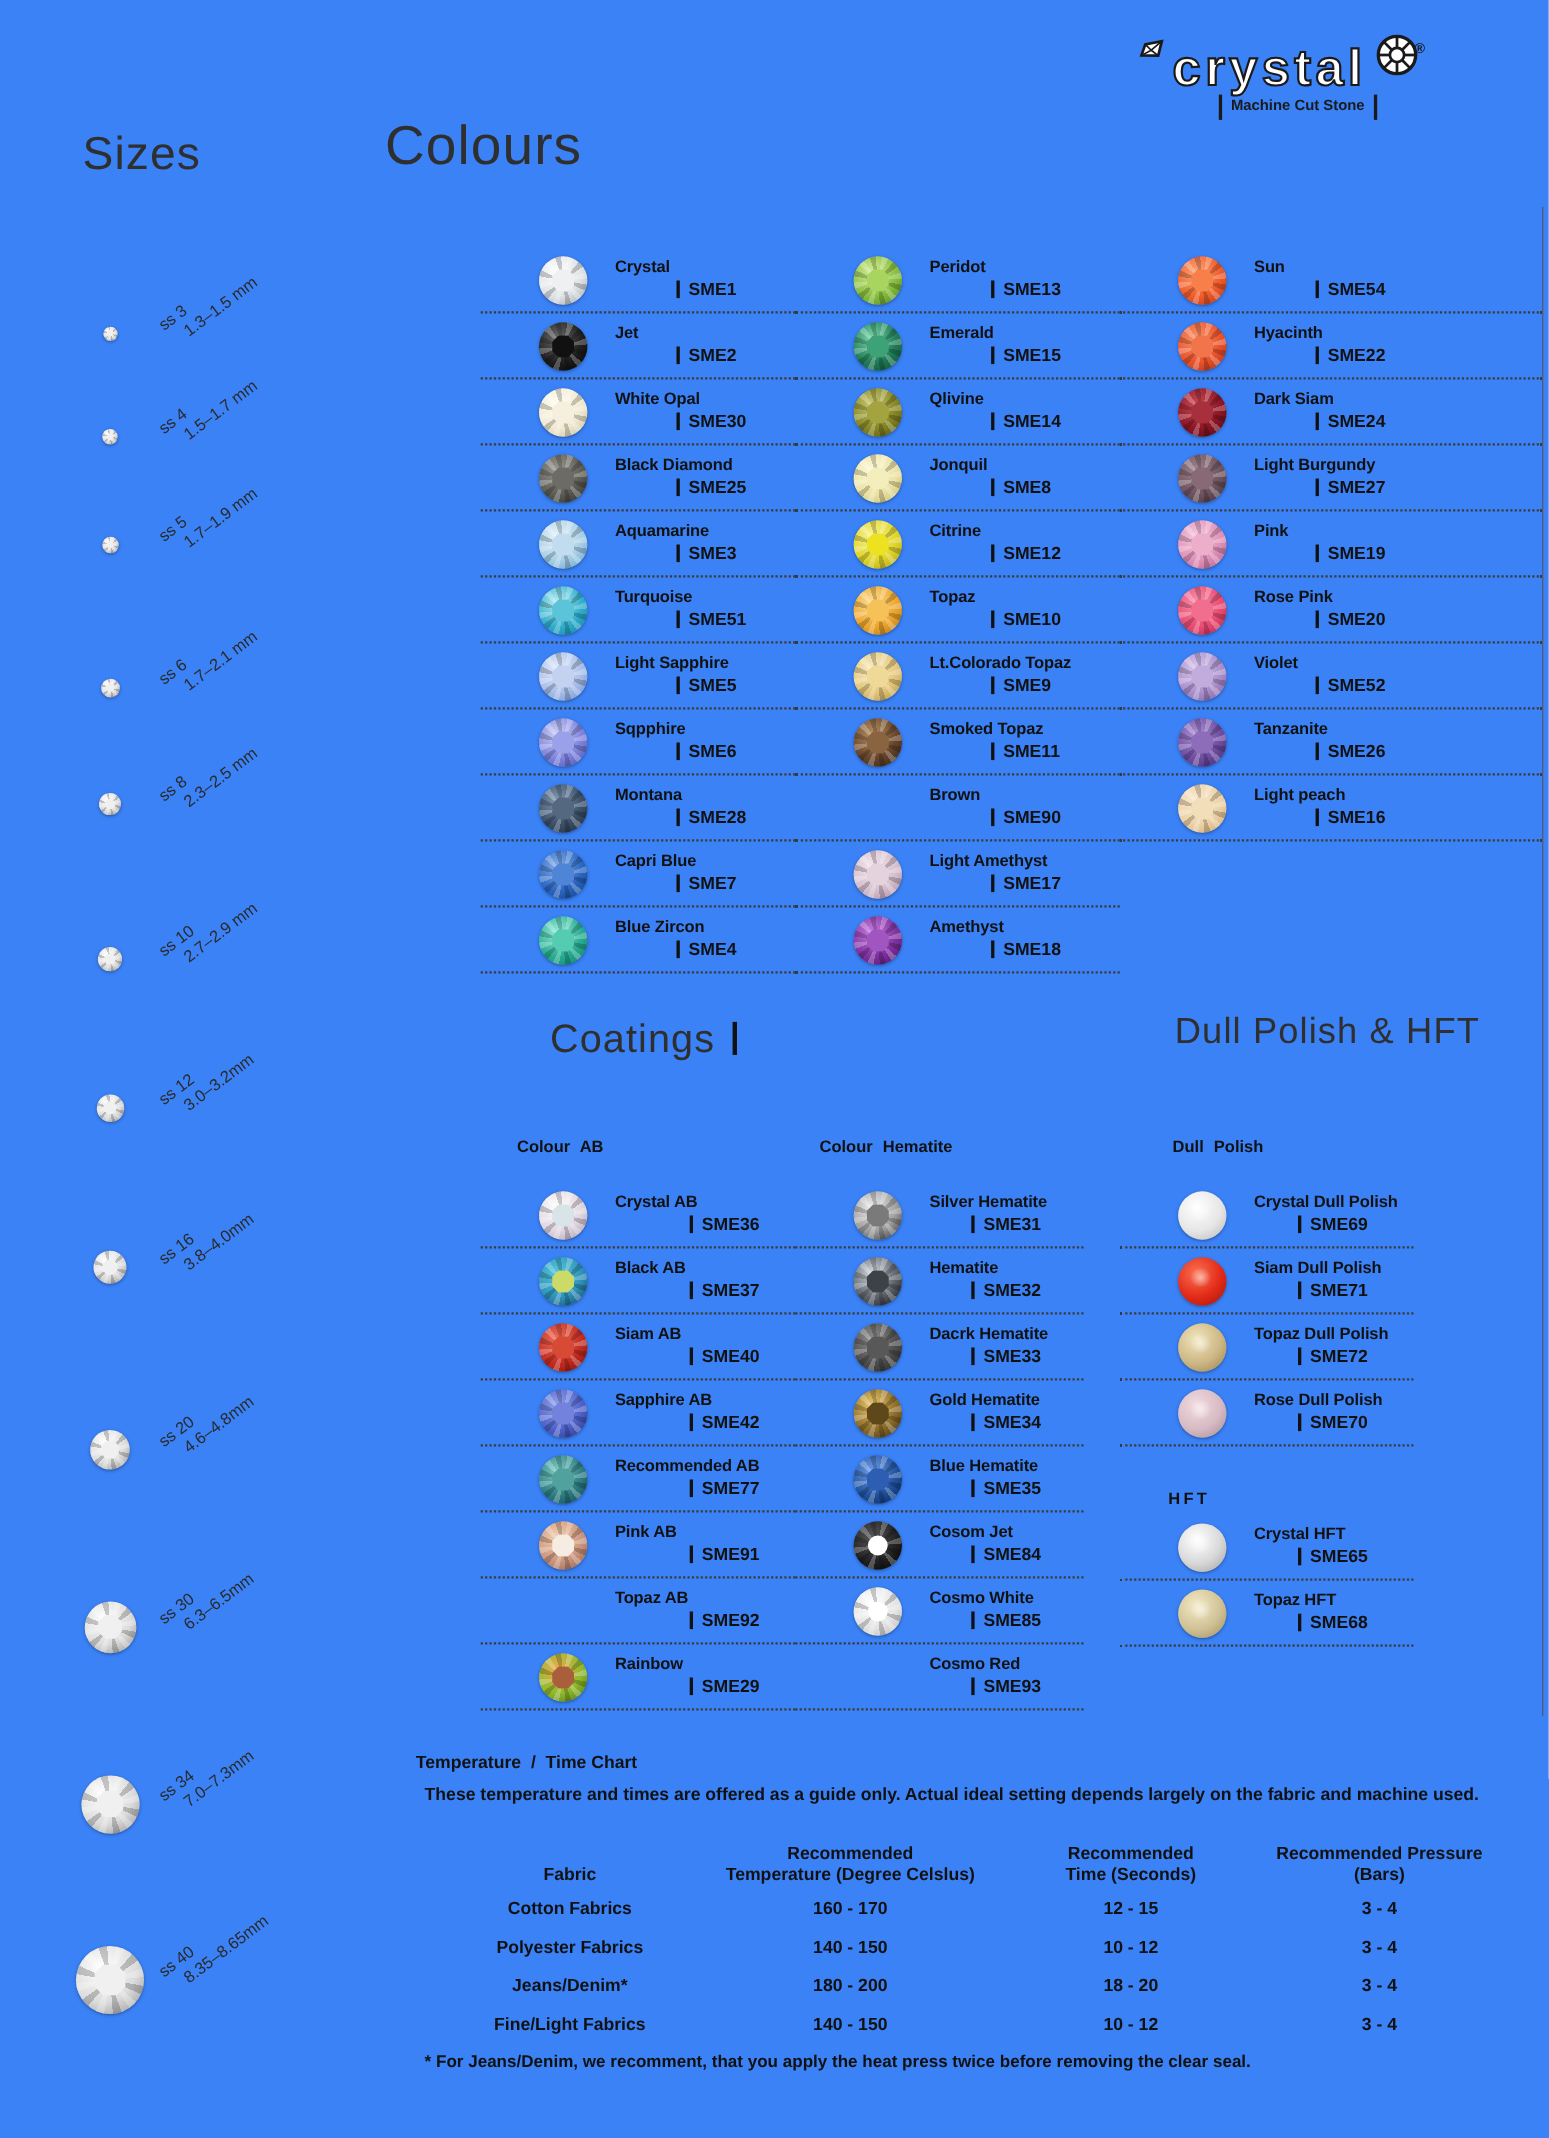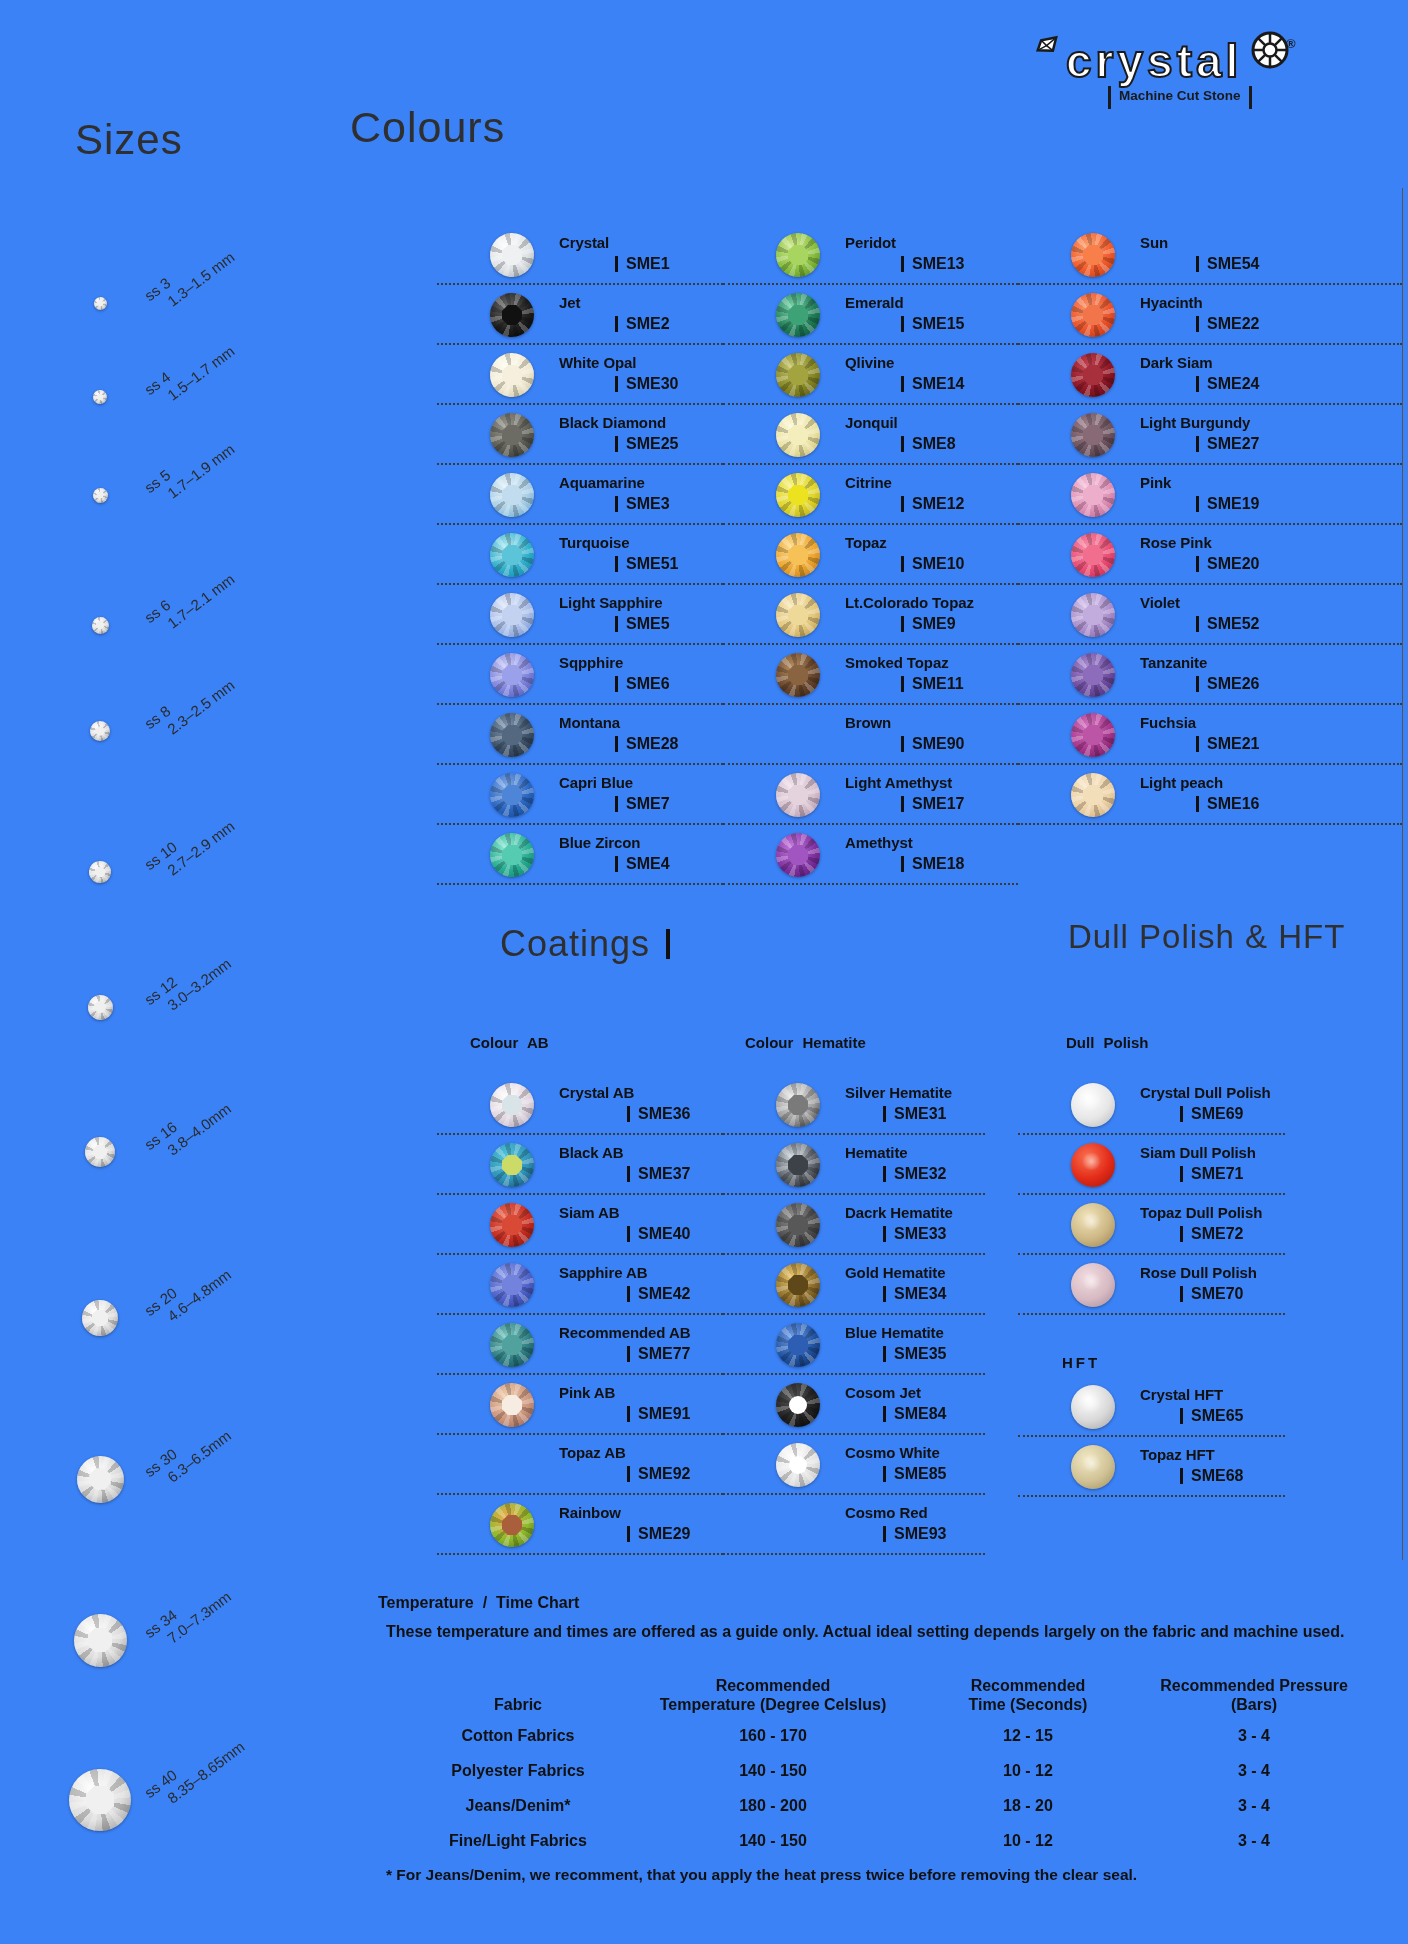--- a/index.html
+++ b/index.html
@@ -2,21 +2,21 @@
 <html><head>
 <meta charset="utf-8">
 <style>
   html,body{margin:0;padding:0;background:#fff;}
   #page{position:relative;width:1408px;height:1944px;background:#3b82f6;overflow:hidden;
         font-family:"Liberation Sans",sans-serif;color:#1a1a1a;}
 
   
   .big-head{position:absolute;font-weight:300;color:#2f2f2f;letter-spacing:1px;}
   #sizes-title{left:75px;top:116px;font-size:42px;text-align:right;}
-  #colours-title{left:350px;top:103px;font-size:43px;}
+  #colours-title{left:350px;top:103px;font-size:50px;}
   #coatings-title{left:500px;top:923px;font-size:36px;}
   #coatings-title .hpipe{display:inline-block;width:4px;height:30px;background:#111;
         margin-left:16px;vertical-align:-3px;}
   #dull-title{left:1068px;top:918px;font-size:33px;}
   .subhead{position:absolute;font-size:15px;font-weight:700;color:#111;word-spacing:5px;}
   #sub-ab{left:470px;top:1034px;}
   #sub-hem{left:745px;top:1034px;}
   #sub-dull{left:1066px;top:1034px;}
   #sub-hft{left:1062px;top:1354px;letter-spacing:3px;}
 
@@ -516,29 +516,20 @@
   <div class="cell">
     <div class="gem" style="--hi: #ab90d5; --mid: #6f4da2; --lo: #3e2768; --tbl: #8d6dbb;"></div>
     <div class="txt">
       <div class="cname">Tanzanite</div>
       <div class="csme">
         <span class="pipe"></span><span>SME26</span>
       </div>
     </div>
   </div>
 
-  <div class="cell">
-    <div class="gem" style="--hi: #d677c0; --mid: #a7368e; --lo: #661450; --tbl: #bd55a6;"></div>
-    <div class="txt">
-      <div class="cname">Fuchsia</div>
-      <div class="csme">
-        <span class="pipe"></span><span>SME21</span>
-      </div>
-    </div>
-  </div>
 
   <div class="cell">
     <div class="gem" style="--hi: #f9e9ce; --mid: #edd2a7; --lo: #c5a270; --tbl: #f3deba;"></div>
     <div class="txt">
       <div class="cname">Light peach</div>
       <div class="csme">
         <span class="pipe"></span><span>SME16</span>
       </div>
     </div>
   </div>

